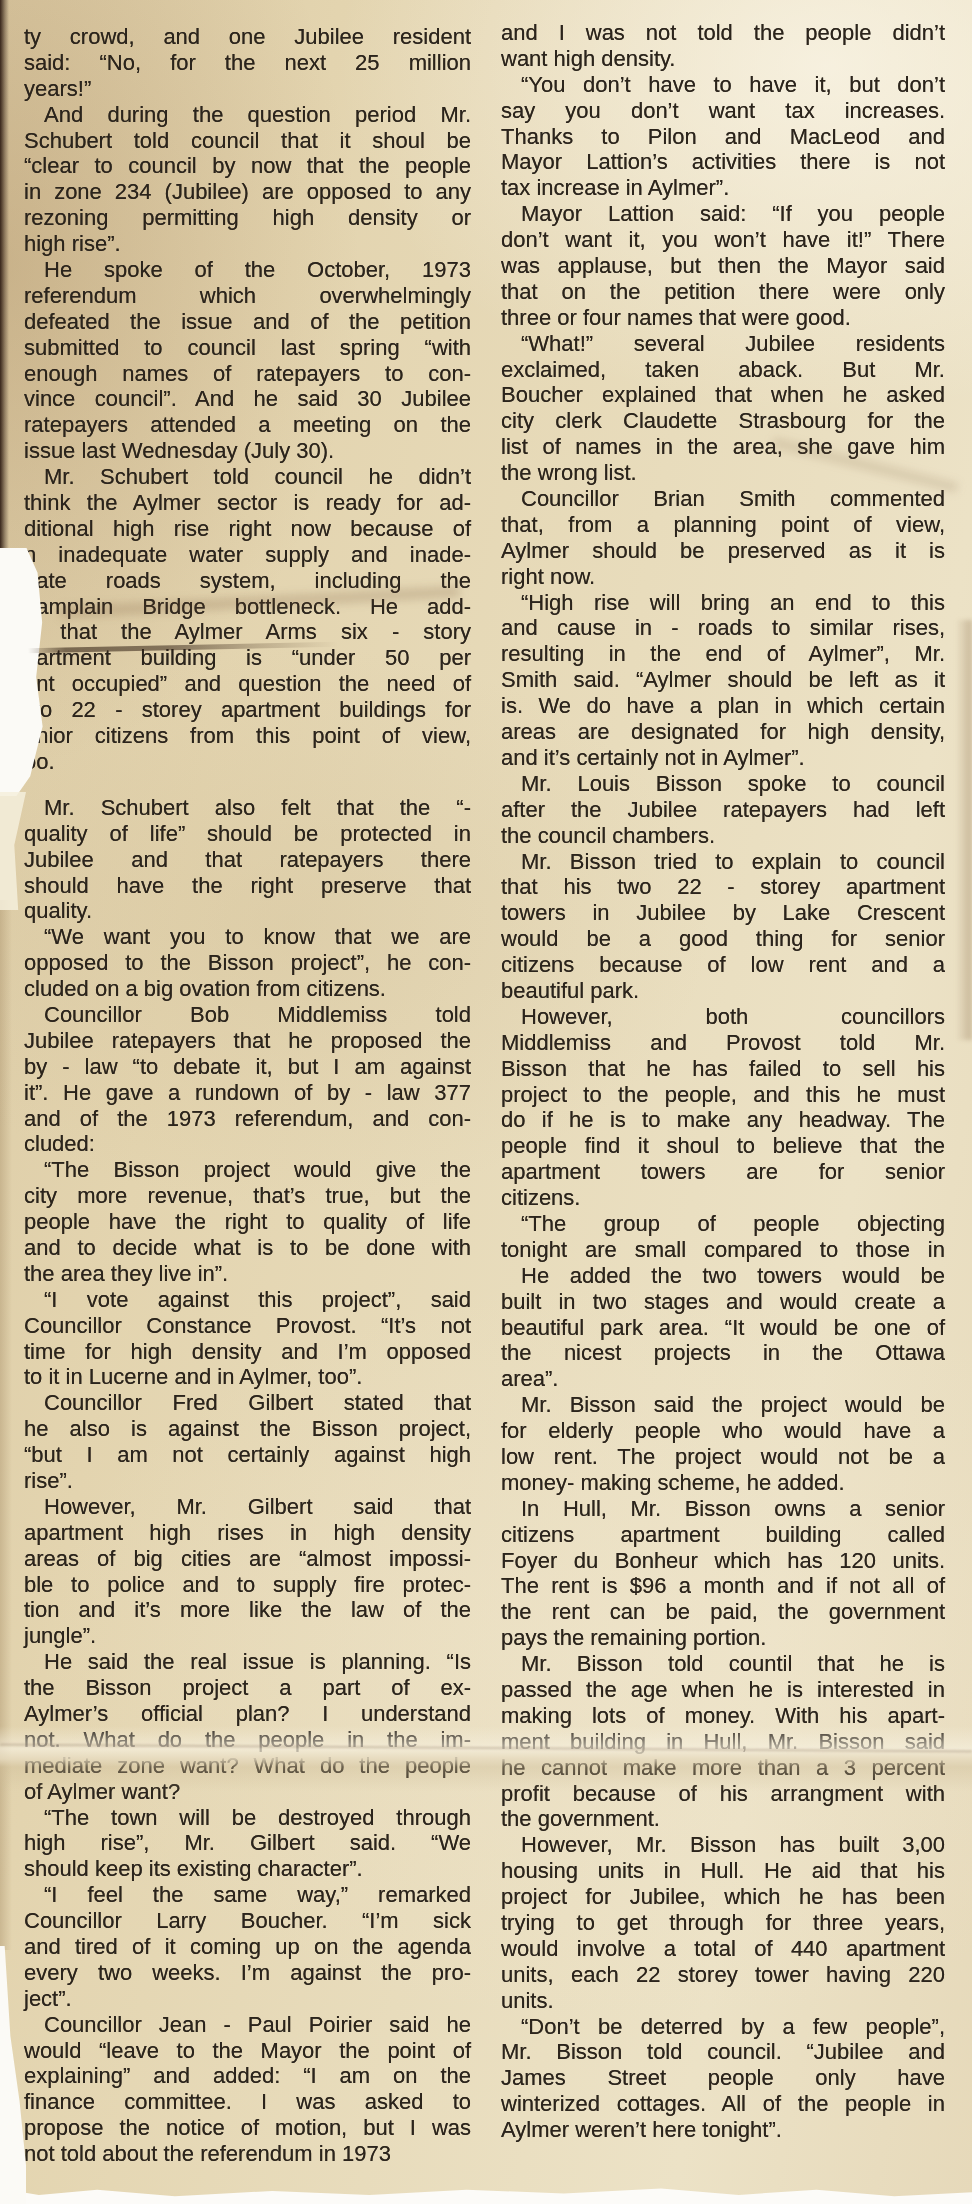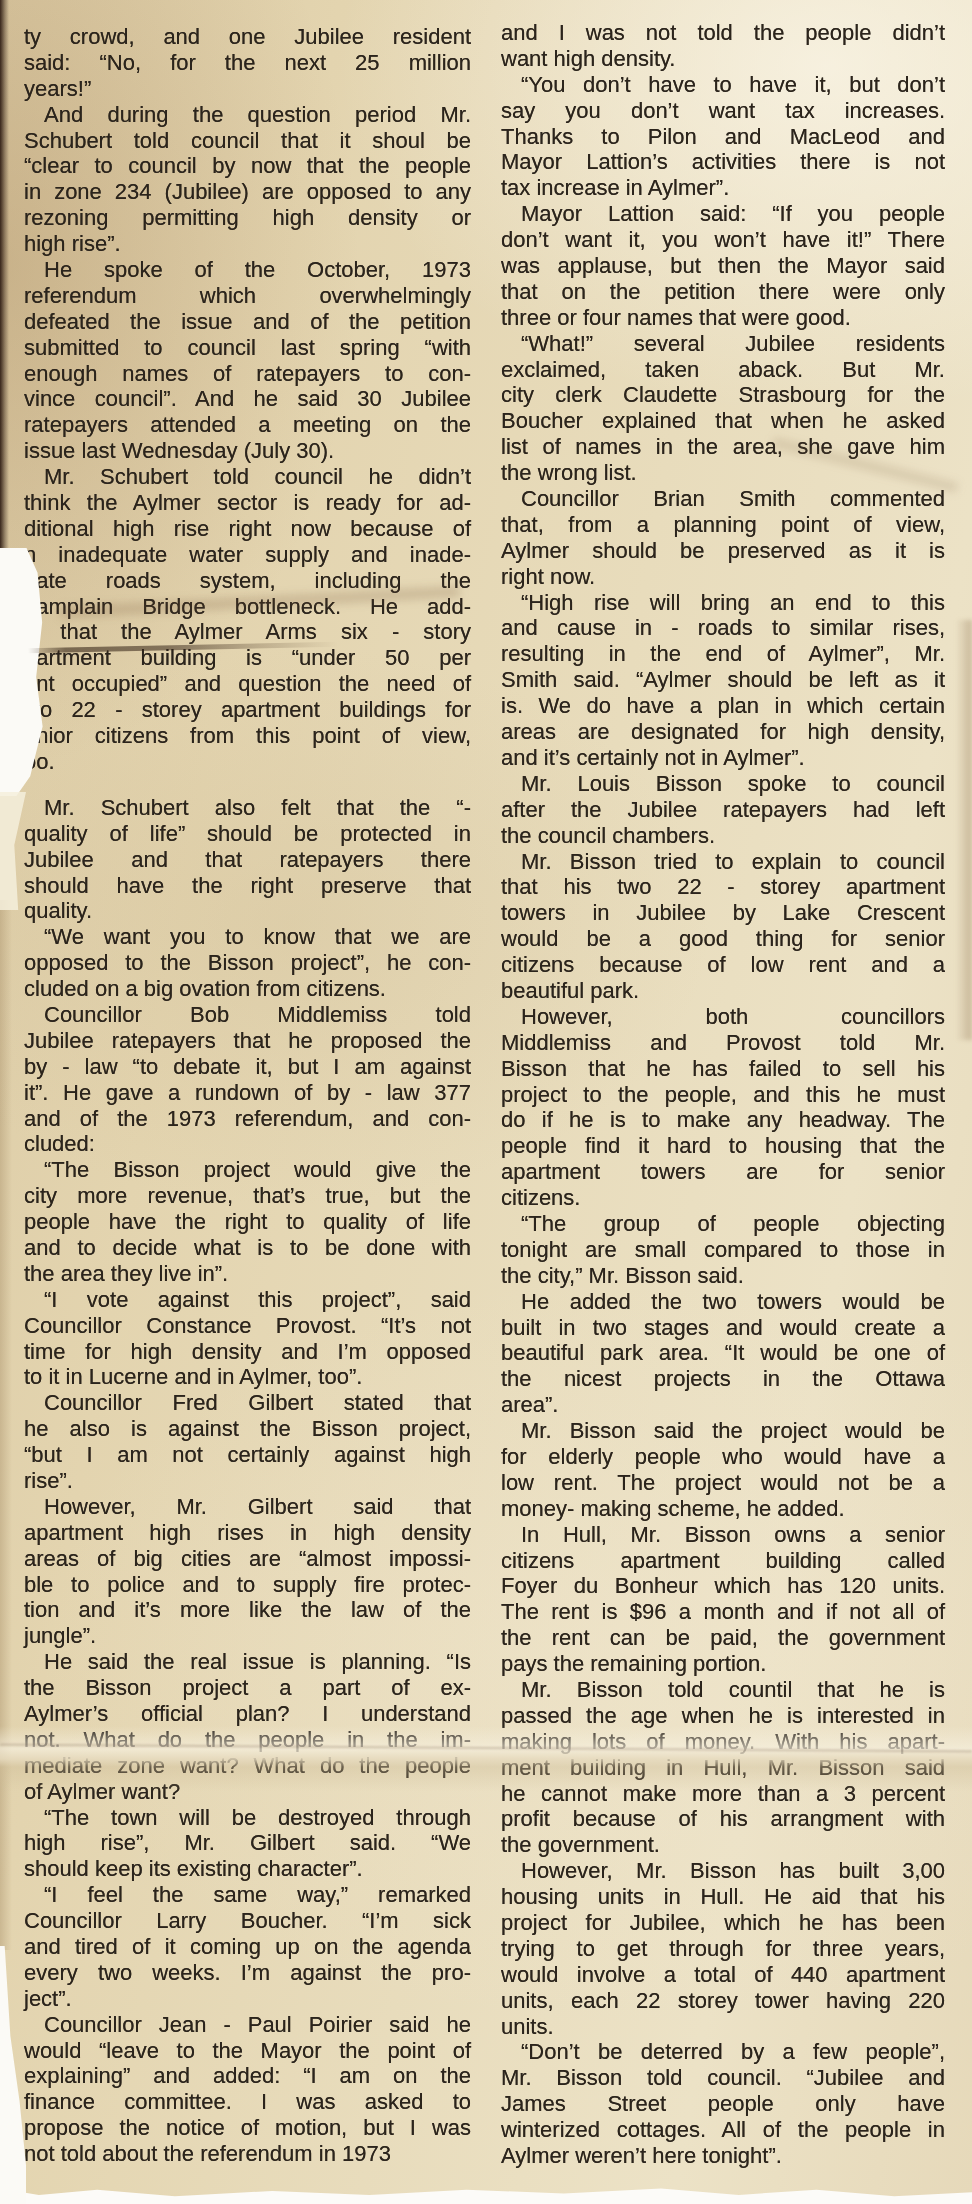--- a/index.html
+++ b/index.html
@@ -200,22 +200,22 @@
       <div class="para indent">
         <div class="ln">Mayor Lattion said: “If you people</div>
         <div class="ln">don’t want it, you won’t have it!” There</div>
         <div class="ln">was applause, but then the Mayor said</div>
         <div class="ln">that on the petition there were only</div>
         <div class="ln last">three or four names that were good.</div>
       </div>
       <div class="para indent">
         <div class="ln">“What!” several Jubilee residents</div>
         <div class="ln">exclaimed, taken aback. But Mr.</div>
+        <div class="ln">Boucher explained that when he asked</div>
         <div class="ln">city clerk Claudette Strasbourg for the</div>
-        <div class="ln">Boucher explained that when he asked</div>
         <div class="ln">list of names in the area, she gave him</div>
         <div class="ln last">the wrong list.</div>
       </div>
       <div class="para indent">
         <div class="ln">Councillor Brian Smith commented</div>
         <div class="ln">that, from a planning point of view,</div>
         <div class="ln">Aylmer should be preserved as it is</div>
         <div class="ln last">right now.</div>
       </div>
       <div class="para indent">
@@ -239,28 +239,27 @@
         <div class="ln">would be a good thing for senior</div>
         <div class="ln">citizens because of low rent and a</div>
         <div class="ln last">beautiful park.</div>
       </div>
       <div class="para indent">
         <div class="ln">However, both councillors</div>
         <div class="ln">Middlemiss and Provost told Mr.</div>
         <div class="ln">Bisson that he has failed to sell his</div>
         <div class="ln">project to the people, and this he must</div>
         <div class="ln">do if he is to make any headway. The</div>
-        <div class="ln">people find it hard to housing that the</div>
+        <div class="ln">people find it shoul to believe that the</div>
         <div class="ln">apartment towers are for senior</div>
         <div class="ln last">citizens.</div>
       </div>
       <div class="para indent">
         <div class="ln">“The group of people objecting</div>
         <div class="ln">tonight are small compared to those in</div>
-        <div class="ln last">the city,” Mr. Bisson said.</div>
       </div>
       <div class="para indent">
         <div class="ln">He added the two towers would be</div>
         <div class="ln">built in two stages and would create a</div>
         <div class="ln">beautiful park area. “It would be one of</div>
         <div class="ln">the nicest projects in the Ottawa</div>
         <div class="ln last">area”.</div>
       </div>
       <div class="para indent">
         <div class="ln">Mr. Bisson said the project would be</div>

